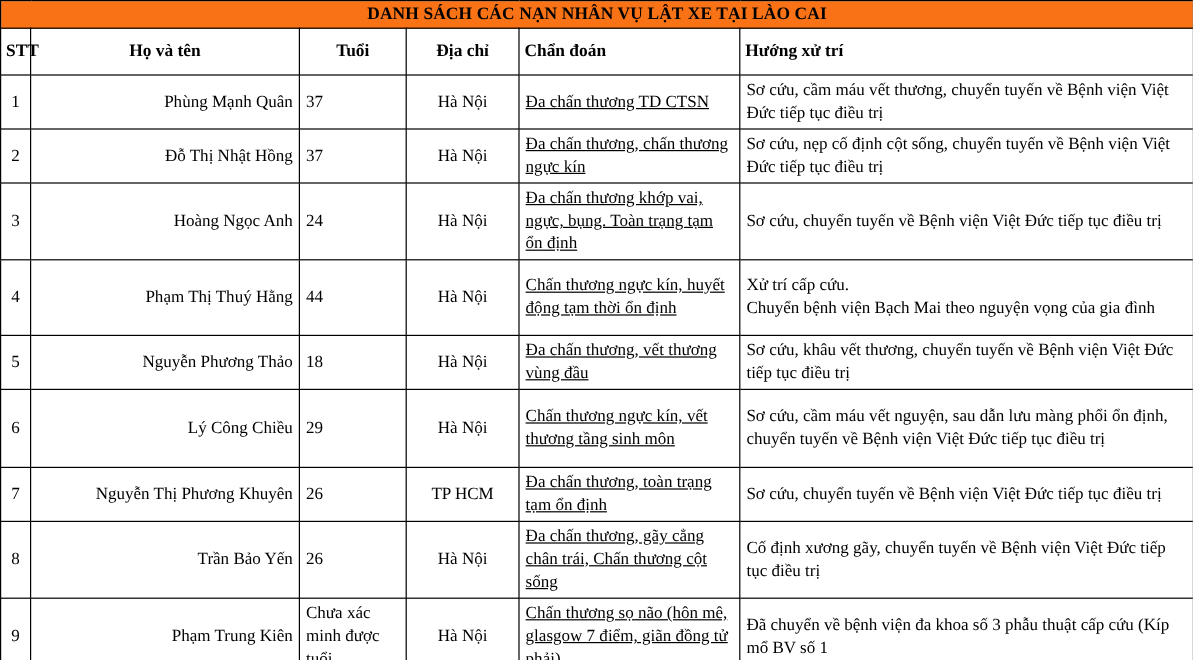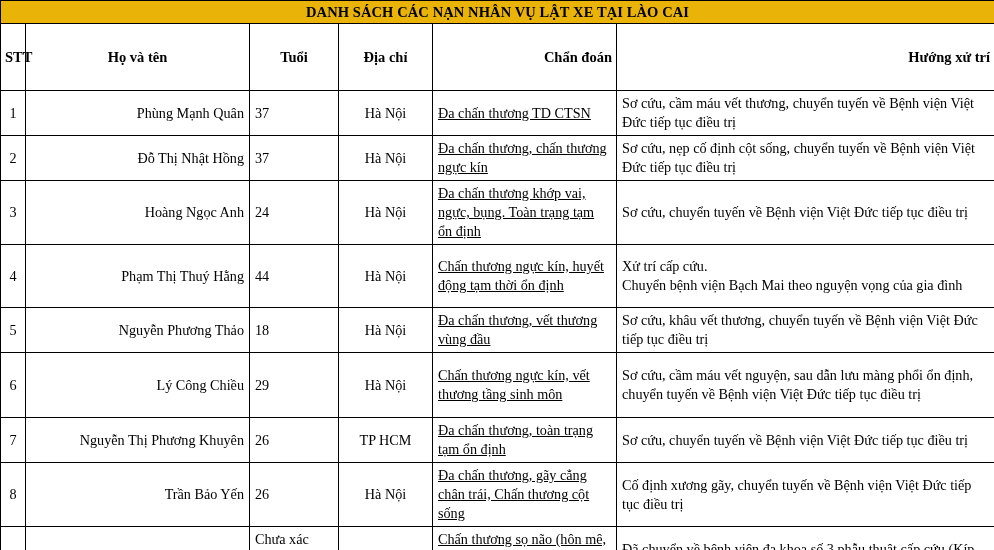--- a/index.html
+++ b/index.html
@@ -34,21 +34,21 @@
   table.victim-table td,
   table.victim-table th {
     border: 1px solid #000;
     padding: 0;
     vertical-align: middle;
     font-weight: normal;
   }
 
   
   tr.title-row td {
-    background: #eab308;
+    background: #f97316;
     height: 22px;
     text-align: center;
     vertical-align: middle;
     border: 1px solid #000;
   }
   .title-text {
     font-family: "Liberation Serif", "DejaVu Serif", serif;
     font-weight: bold;
     font-size: 14.5px;
     letter-spacing: 0.1px;
@@ -56,24 +56,24 @@
     line-height: 20px;
     white-space: nowrap;
   }
 
   
   tr.head-row td {
     height: 26px;
     font-weight: bold;
     font-size: 14.5px;
     line-height: 18px;
-    padding: 20px 4px;
+    padding: 6px 4px;
   }
   .th-center { text-align: center; }
-  .th-left   { text-align: right; padding-left: 6px; }
+  .th-left   { text-align: left; padding-left: 6px; }
 
   
   tr.data-row td {
     font-size: 14.2px;
     line-height: 19px;
     padding: 3px 5px;
   }
   td.c-stt {
     text-align: center;
     vertical-align: middle;

